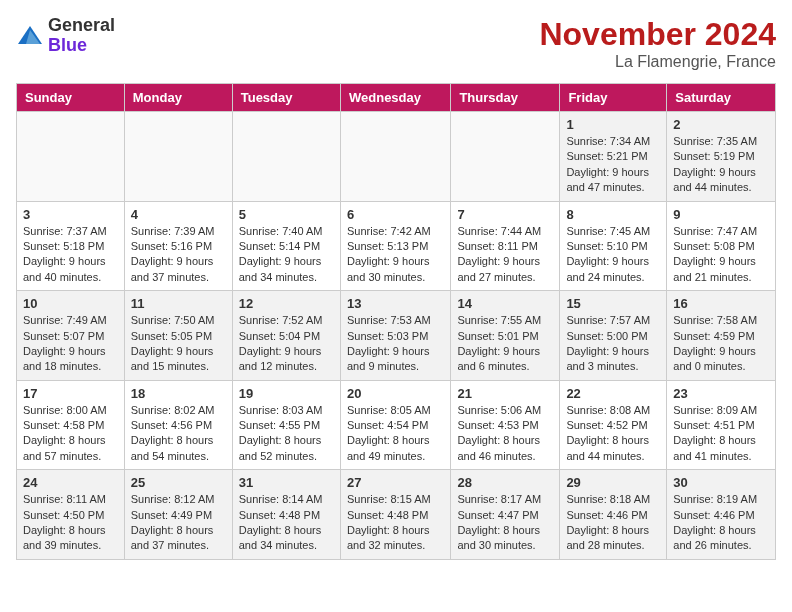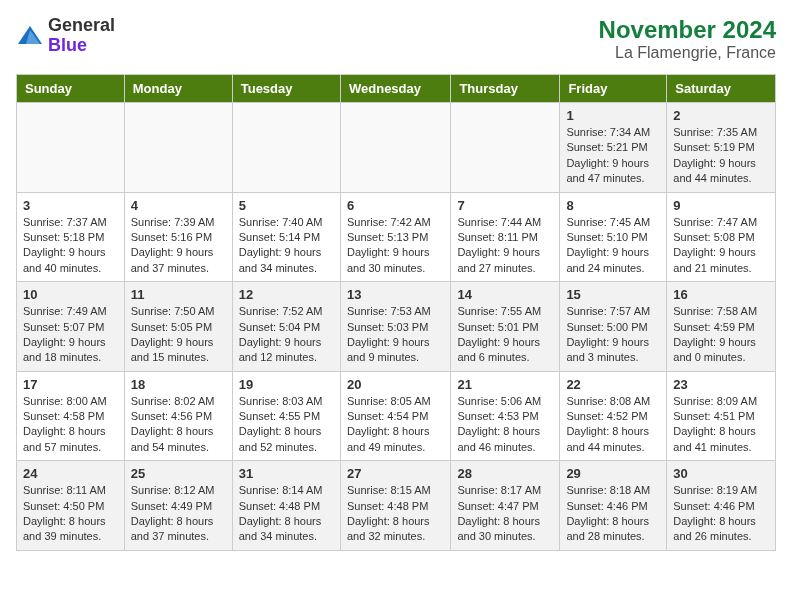--- a/index.html
+++ b/index.html
@@ -29,35 +29,35 @@
     .logo-text .general { color: #333; }
     .logo-text .blue { color: #6d28d9; }
     .logo-icon {
       width: 28px;
       height: 28px;
     }
     .title-block {
       text-align: right;
     }
     .month-title {
-      font-size: 24px;
+      font-size: 32px;
       font-weight: bold;
-      color: #15803d;
+      color: #b91c1c;
     }
     .location {
       font-size: 16px;
       color: #555;
       text-align: right;
     }
     .calendar {
       width: 100%;
       border-collapse: collapse;
     }
     .calendar th {
-      background-color: #4d7c0f;
+      background-color: #be185d;
       color: #fff;
       font-size: 13px;
       font-weight: bold;
       padding: 6px 8px;
       border: 1px solid #ccc;
       text-align: left;
     }
     .calendar td {
       border: 1px solid #ccc;
       vertical-align: top;

